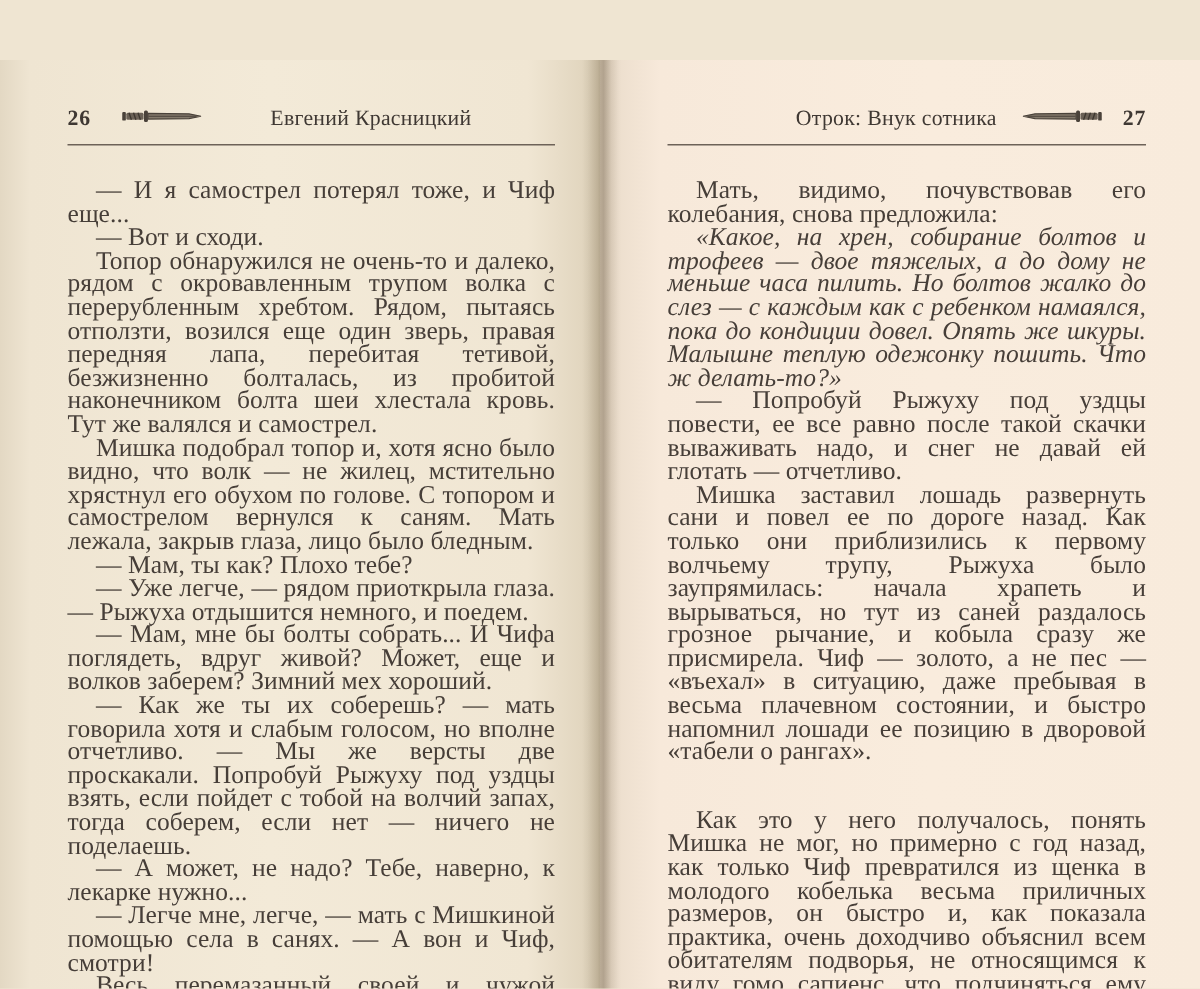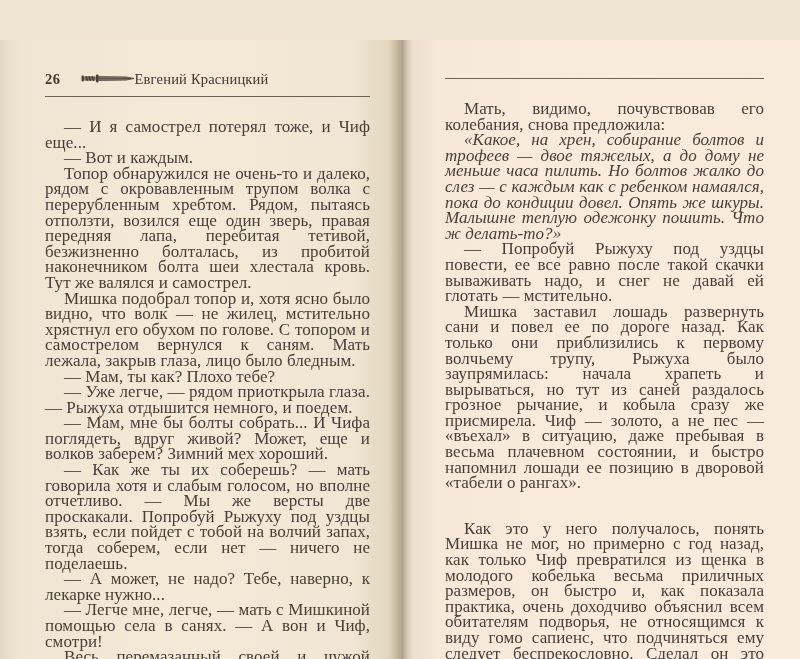--- a/index.html
+++ b/index.html
@@ -36,21 +36,21 @@
     background: linear-gradient(90deg, rgba(90,72,48,0) 0%, rgba(95,78,52,0.18) 40%, rgba(80,62,40,0.30) 55%, rgba(95,78,52,0.10) 75%, rgba(90,72,48,0) 100%);
     pointer-events: none;
   }
   .page-header {
     display: flex; align-items: center;
     height: 18px;
     font-size: 14.5px; color: #3f3833;
   }
   .page-num { font-weight: bold; letter-spacing: 0.5px; }
   .running-title { flex: 1; letter-spacing: 0.2px; }
-  .page-left .running-title { text-align: left; padding-right: 10px; }
+  .page-left .running-title { text-align: center; padding-right: 10px; }
   .page-right .running-title { text-align: right; }
   .ornament { flex: 0 0 auto; }
   .page-left .ornament { margin-left: 20px; }
   .page-right .ornament { margin: 0 14px 0 16px; transform: scaleX(-1); }
   .header-rule {
     border: none; border-top: 1px solid #6d6258;
     margin: 8px 0 0 0;
   }
   .page-body {
     padding-top: 22px;
@@ -105,39 +105,55 @@
           <rect x="15" y="1.6" width="2.6" height="7.8" rx="1" fill="#4a423a"></rect>
           <polygon points="17.6,3.6 45,3.9 53,5.5 45,7.1 17.6,7.4" fill="#847a6c" stroke="#4a423a" stroke-width="0.8"></polygon>
           <line x1="18" y1="5.5" x2="50" y2="5.5" stroke="#4a423a" stroke-width="0.7"></line>
         </svg>
       </span>
       <span class="running-title">Евгений Красницкий</span>
     </div>
     <hr class="header-rule">
     <div class="page-body">
       <p class="para">— И я самострел потерял тоже, и Чиф еще...</p>
-      <p class="para">— Вот и каждым.</p>
+      <p class="para">— Вот и сходи.</p>
       <p class="para">Топор обнаружился не очень-то и далеко, рядом с окровавленным трупом волка с перерубленным хребтом. Рядом, пытаясь отползти, возился еще один зверь, правая передняя лапа, перебитая тетивой, безжизненно болталась, из пробитой наконечником болта шеи хлестала кровь. Тут же валялся и самострел.</p>
       <p class="para">Мишка подобрал топор и, хотя ясно было видно, что волк — не жилец, мстительно хрястнул его обухом по голове. С топором и самострелом вернулся к саням. Мать лежала, закрыв глаза, лицо было бледным.</p>
       <p class="para">— Мам, ты как? Плохо тебе?</p>
       <p class="para">— Уже легче, — рядом приоткрыла глаза. — Рыжуха отдышится немного, и поедем.</p>
       <p class="para">— Мам, мне бы болты собрать... И Чифа поглядеть, вдруг живой? Может, еще и волков заберем? Зимний мех хороший.</p>
       <p class="para">— Как же ты их соберешь? — мать говорила хотя и слабым голосом, но вполне отчетливо. — Мы же версты две проскакали. Попробуй Рыжуху под уздцы взять, если пойдет с тобой на волчий запах, тогда соберем, если нет — ничего не поделаешь.</p>
       <p class="para">— А может, не надо? Тебе, наверно, к лекарке нужно...</p>
       <p class="para">— Легче мне, легче, — мать с Мишкиной помощью села в санях. — А вон и Чиф, смотри!</p>
       <p class="para">Весь перемазанный своей и чужой кровью, с располосованным волчьими клыками плечом, Чиф, прихрамывая, рысил по дороге, скалясь и порыкивая на попадавшиеся по пути волчьи трупы. Добравшись до хозяев, Чиф забрался в сани и улегся у матери под боком. Тут-то и стало понятно, как крепко ему досталось — обычно таких вольностей он себе не позволял, да и в сани он именно залез, а не запрыгнул, как сделала бы это на его месте любая здоровая собака.</p>
     </div>
   </div>
 
   <div class="page page-right">
+    <div class="page-header">
+      <span class="running-title">Отрок: Внук сотника</span>
+      <span class="ornament">
+        <svg width="54" height="11" viewBox="0 0 54 11">
+          <rect x="0.5" y="2.6" width="2.4" height="5.8" rx="0.8" fill="#4a423a"></rect>
+          <rect x="3.2" y="3.2" width="11.5" height="4.6" rx="1" fill="#6b6156"></rect>
+          <line x1="5" y1="3.2" x2="6.6" y2="7.8" stroke="#3e3730" stroke-width="0.9"></line>
+          <line x1="8" y1="3.2" x2="9.6" y2="7.8" stroke="#3e3730" stroke-width="0.9"></line>
+          <line x1="11" y1="3.2" x2="12.6" y2="7.8" stroke="#3e3730" stroke-width="0.9"></line>
+          <rect x="15" y="1.6" width="2.6" height="7.8" rx="1" fill="#4a423a"></rect>
+          <polygon points="17.6,3.6 45,3.9 53,5.5 45,7.1 17.6,7.4" fill="#847a6c" stroke="#4a423a" stroke-width="0.8"></polygon>
+          <line x1="18" y1="5.5" x2="50" y2="5.5" stroke="#4a423a" stroke-width="0.7"></line>
+        </svg>
+      </span>
+      <span class="page-num">27</span>
+    </div>
     <hr class="header-rule">
     <div class="page-body">
       <p class="para">Мать, видимо, почувствовав его колебания, снова предложила:</p>
       <p class="para quote">«Какое, на хрен, собирание болтов и трофеев — двое тяжелых, а до дому не меньше часа пилить. Но болтов жалко до слез — с каждым как с ребенком намаялся, пока до кондиции довел. Опять же шкуры. Малышне теплую одежонку пошить. Что ж делать-то?»</p>
-      <p class="para">— Попробуй Рыжуху под уздцы повести, ее все равно после такой скачки вываживать надо, и снег не давай ей глотать — мстительно.</p>
+      <p class="para">— Попробуй Рыжуху под уздцы повести, ее все равно после такой скачки вываживать надо, и снег не давай ей глотать — отчетливо.</p>
       <p class="para">Мишка заставил лошадь развернуть сани и повел ее по дороге назад. Как только они приблизились к первому волчьему трупу, Рыжуха было заупрямилась: начала храпеть и вырываться, но тут из саней раздалось грозное рычание, и кобыла сразу же присмирела. Чиф — золото, а не пес — «въехал» в ситуацию, даже пребывая в весьма плачевном состоянии, и быстро напомнил лошади ее позицию в дворовой «табели о рангах».</p>
       <div class="section-gap"></div>
       <p class="para">Как это у него получалось, понять Мишка не мог, но примерно с год назад, как только Чиф превратился из щенка в молодого кобелька весьма приличных размеров, он быстро и, как показала практика, очень доходчиво объяснил всем обитателям подворья, не относящимся к виду гомо сапиенс, что подчиняться ему следует беспрекословно. Сделал он это очень умело, не нанося серьезных травм и не задавив даже самого маленького цыпленка, и с тех пор поддерживал дисциплину в рядах «скотского контингента» что называется, железной рукой, хотя рук-то у него как раз и не было. В общем, имя свое Чиф оправдывал стопроцентно.</p>
       <p class="para">Только две группы проживавшей на подворье живности ему своей воле подчинить не удалось. Первая — безмозглая демократия насекомых. Эти, напрочь пренебре-</p>
     </div>
   </div>
 
   <div class="spine"></div>
 
   <div class="watermark">

